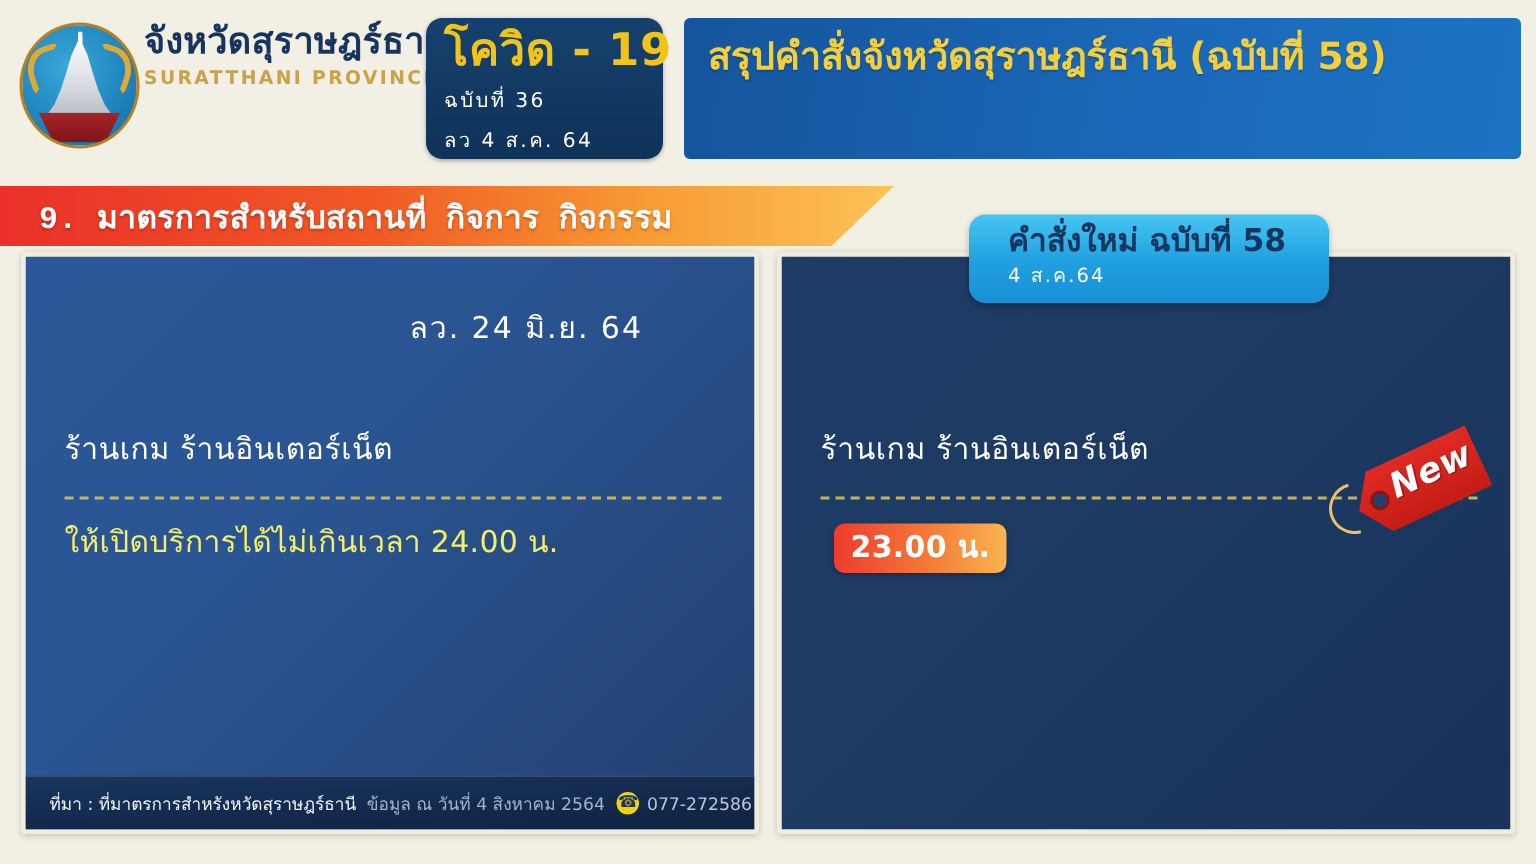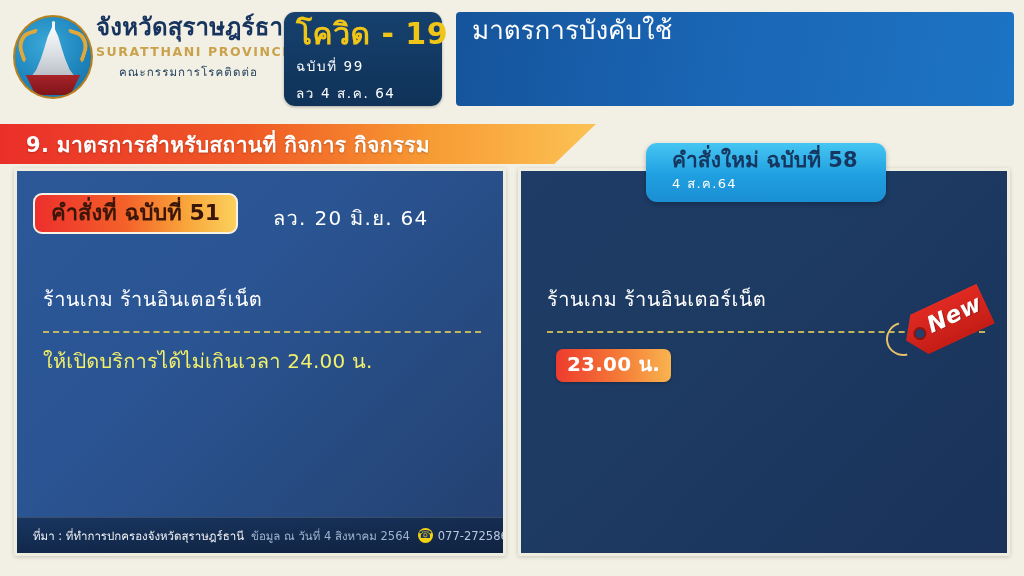--- a/index.html
+++ b/index.html
@@ -115,20 +115,21 @@
   #section-bar {
     position:absolute; left:0; top:124px; width:596px; height:40px;
     background:linear-gradient(90deg,#ea2f2a 0%,#f05a25 42%,#f79b33 72%,#fcc255 100%);
     clip-path:polygon(0 0, 100% 0, 93% 100%, 0% 100%);
     display:flex; align-items:center;
   }
   #section-label {
     margin-left:26px; font-size:21px; font-weight:bold; color:#ffffff;
     letter-spacing:.3px; white-space:nowrap;
     text-shadow:0 1px 2px rgba(90,20,0,.35);
+    font-family:Liberation Mono, monospace;
   }
 
   
   .panel {
     position:absolute; top:168px; height:388px;
     border:3px solid #efece0; border-radius:3px;
     box-shadow:0 1px 4px rgba(0,0,0,.18);
     overflow:hidden;
   }
   #panel-old {
@@ -265,53 +266,51 @@
         <div class="seal-swirl-r"></div>
         <div class="seal-spire"></div>
         <div class="seal-chedi"></div>
         <div class="seal-base"></div>
       </div>
     </div>
 
     <div id="logo-text">
       <div id="logo-th">จังหวัดสุราษฎร์ธานี</div>
       <div id="logo-en">SURATTHANI PROVINCE</div>
-      <div id="logo-sub">คณะกรรมการโรคติดต่อ</div>
     </div>
 
     <div id="covid-badge">
       <div id="covid-title">โควิด - 19</div>
-      <div id="covid-line1">ฉบับที่ 99</div>
+      <div id="covid-line1">ฉบับที่ 36</div>
       <div id="covid-line2">ลว 4 ส.ค. 64</div>
     </div>
 
     <div id="title-bar">
       <div class="swoosh"></div>
       <div class="swoosh2"></div>
-      <div id="title-sub">มาตรการบังคับใช้</div>
+      <div id="title-main">สรุปคำสั่งจังหวัดสุราษฎร์ธานี (ฉบับที่ 58)</div>
     </div>
   </div>
 
   <div id="section-bar">
     <div id="section-label">9. มาตรการสำหรับสถานที่ กิจการ กิจกรรม</div>
   </div>
 
   <div class="panel" id="panel-old">
 
-    <div id="old-badge">คำสั่งที่ ฉบับที่ 51</div>
-    <div id="old-date">ลว. 20 มิ.ย. 64</div>
+    <div id="old-date">ลว. 24 มิ.ย. 64</div>
 
     <div class="body-block">
       <div class="item-title">ร้านเกม ร้านอินเตอร์เน็ต</div>
       <div class="divider"></div>
       <div class="item-rule">ให้เปิดบริการได้ไม่เกินเวลา 24.00 น.</div>
     </div>
 
     <div class="footer">
-      <span id="footer-src">ที่มา : ที่ทำการปกครองจังหวัดสุราษฎร์ธานี</span>
+      <span id="footer-src">ที่มา : ที่มาตรการสำหรังหวัดสุราษฎร์ธานี</span>
       <span id="footer-date">ข้อมูล ณ วันที่ 4 สิงหาคม 2564</span>
       <span id="phone-icon"></span>
       <span id="footer-phone">077-272586</span>
     </div>
   </div>
 
   <div class="panel" id="panel-new">
     <div class="body-block">
       <div class="item-title">ร้านเกม ร้านอินเตอร์เน็ต</div>
       <div class="divider"></div>

